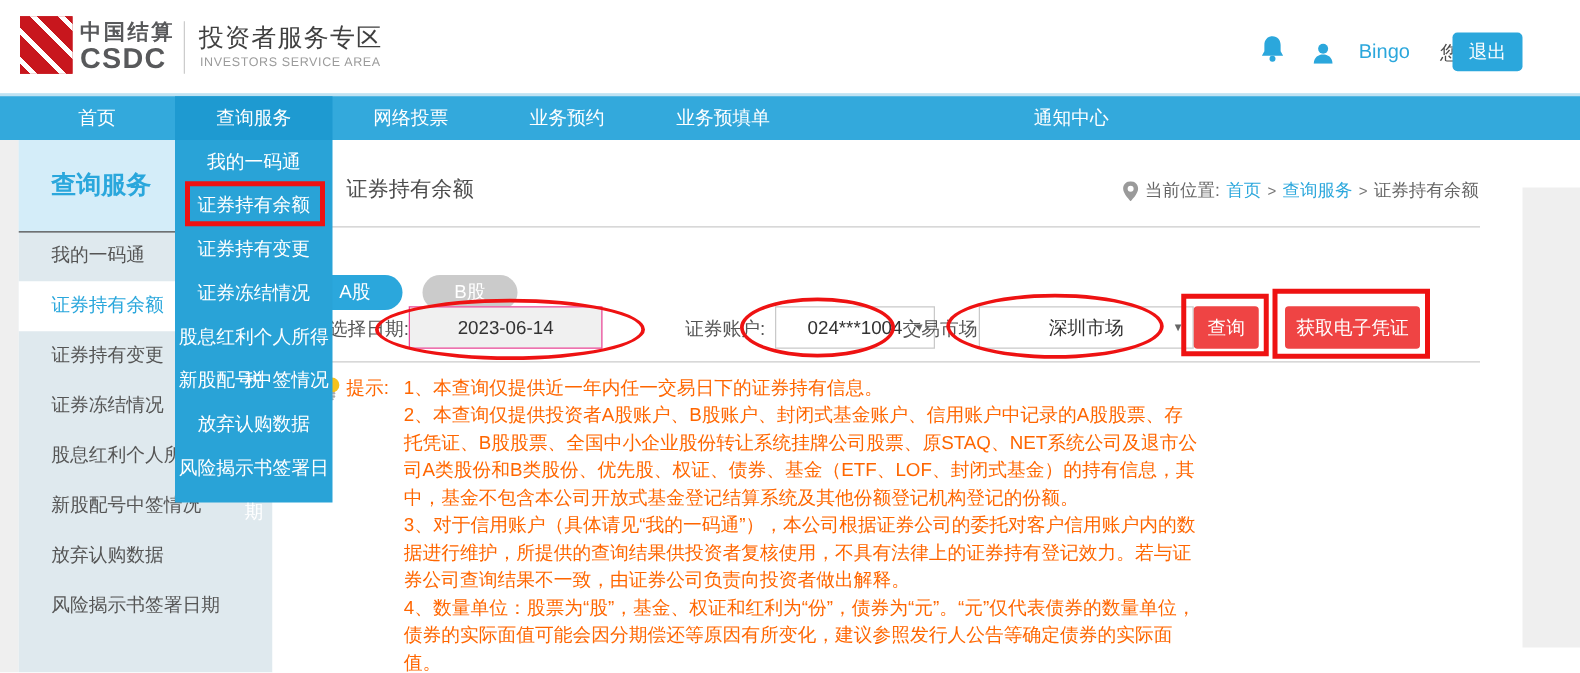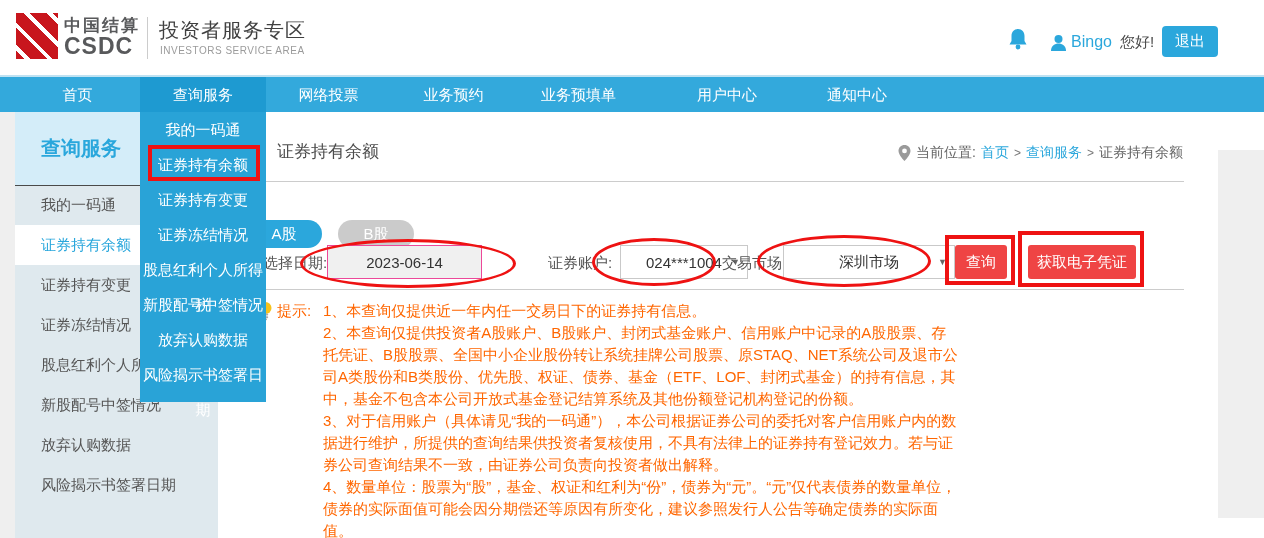--- a/index.html
+++ b/index.html
@@ -11,21 +11,21 @@
   .header { position:absolute; left:0; top:0; width:1264px; height:75px; background:#fff; }
   .logo-mark { position:absolute; left:16px; top:13px; width:42px; height:46px;
     background:repeating-linear-gradient(45deg,#c8161d 0 6px,#fff 6px 10px,#c8161d 10px 16px);
     background-color:#c8161d; }
   .logo-cn { position:absolute; left:64px; top:14px; font-size:17px; font-weight:bold; color:#58595b; letter-spacing:2px; }
   .logo-en { position:absolute; left:64px; top:33px; font-size:23px; font-weight:bold; color:#58595b; letter-spacing:1px; }
   .logo-divider { position:absolute; left:147px; top:17px; width:1px; height:42px; background:#ccc; }
   .site-title { position:absolute; left:159px; top:17px; font-size:20px; color:#404040; letter-spacing:1px; }
   .site-subtitle { position:absolute; left:160px; top:45px; font-size:10px; color:#9b9b9b; letter-spacing:.5px; }
   .bell { position:absolute; left:1008px; top:28px; width:20px; height:22px; cursor:pointer; }
-  .user-area { position:absolute; left:1050px; top:31px; height:22px; display:flex; align-items:center; gap:4px; }
+  .user-area { position:absolute; left:1050px; top:31px; height:22px; display:flex; align-items:center; gap:20px; }
   .user-icon { width:17px; height:17px; }
   .user-name { color:#2ba7dc; font-size:16px; cursor:pointer; }
   .user-greet { color:#4a4a4a; font-size:15px; margin-left:4px; }
   .logout-btn { position:absolute; left:1162px; top:26px; width:56px; height:31px; background:#2ba7dc; color:#fff;
     border:none; border-radius:4px; font-size:15px; cursor:pointer; font-family:inherit; }
 
   
   .nav { position:absolute; left:0; top:75px; width:1264px; height:37px; background:#33a9dc; border-top:2px solid #bfe2f2; }
   .nav-item { position:absolute; top:0; height:35px; line-height:35px; text-align:center; color:#fff; font-size:15px; cursor:pointer; }
   .nav-item.active { background:#1e9ad1; }
@@ -122,21 +122,20 @@
     </div>
     <button class="logout-btn">退出</button>
   </div>
 
   <div class="nav">
     <div class="nav-item" style="left:15px;width:125px;">首页</div>
     <div class="nav-item active" style="left:140px;width:126px;">查询服务</div>
     <div class="nav-item" style="left:266px;width:125px;">网络投票</div>
     <div class="nav-item" style="left:391px;width:125px;">业务预约</div>
     <div class="nav-item" style="left:516px;width:125px;">业务预填单</div>
-    <div class="nav-item" style="left:664px;width:126px;">用户中心</div>
     <div class="nav-item" style="left:794px;width:126px;">通知中心</div>
   </div>
 
   <div class="left-gutter"></div>
   <div class="sidebar"></div>
   <div class="sidebar-title">查询服务</div>
   <div class="sidebar-divider"></div>
   <div class="side-item" style="top:185px;">我的一码通</div>
   <div class="side-item selected" style="top:225px;">证券持有余额</div>
   <div class="side-item" style="top:265px;">证券持有变更</div>

